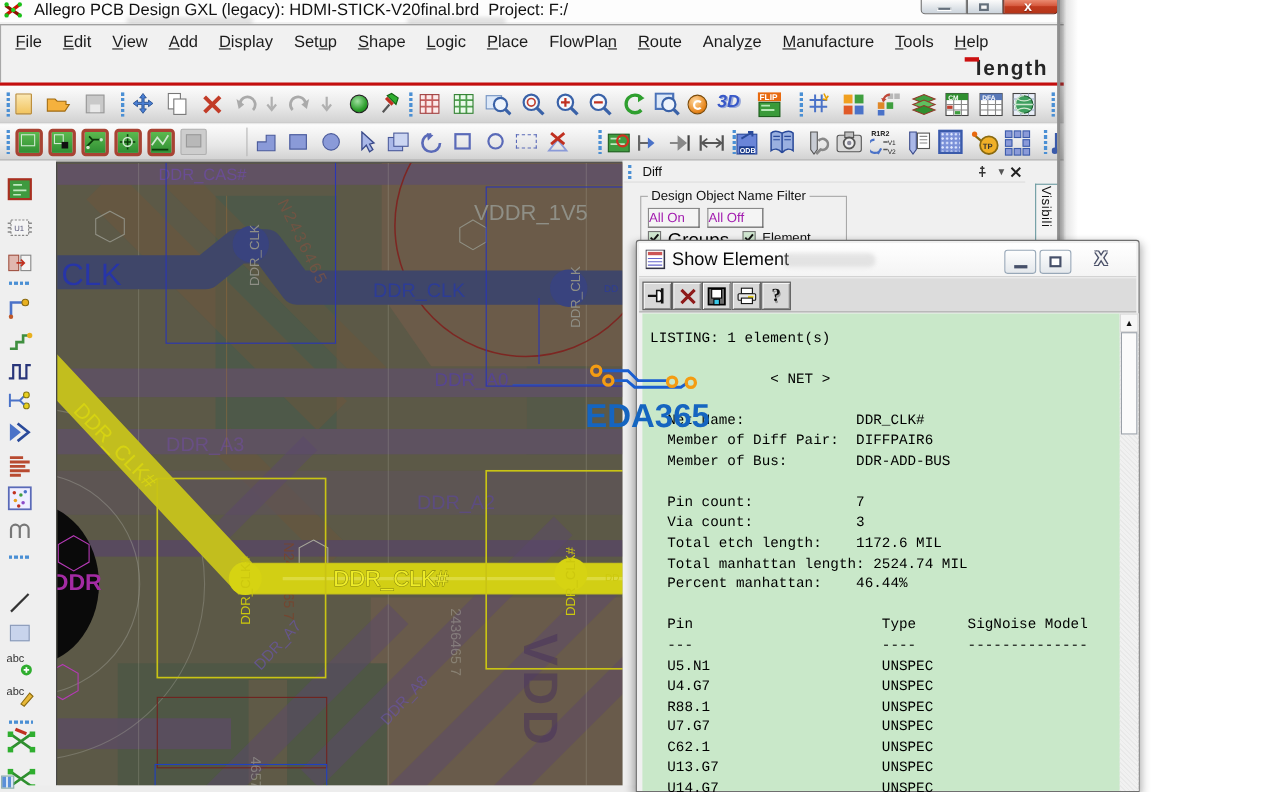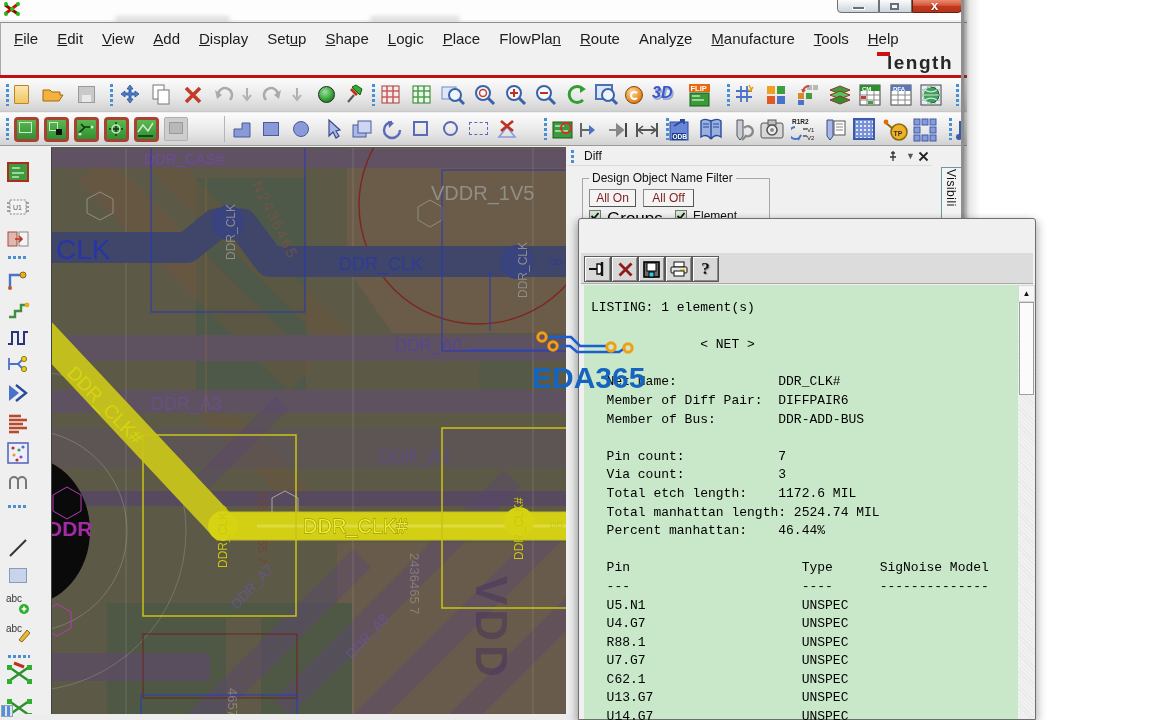--- a/index.html
+++ b/index.html
@@ -22,21 +22,21 @@
 .grip{position:absolute;width:3px;height:22px;background:repeating-linear-gradient(#4a8fd4 0 3px,transparent 3px 5px);}
 
 #sidebar{position:absolute;left:0;top:146px;width:51px;height:568px;background:#efefef;}
 .si{position:absolute;left:5px;width:26px;height:26px;display:flex;align-items:center;justify-content:center;}
 .sgrip{position:absolute;left:8px;width:20px;height:3px;background:repeating-linear-gradient(90deg,#4a8fd4 0 3px,transparent 3px 5px);}
 
 #canvas{position:absolute;left:51px;top:147px;width:515px;height:567px;background:#5c5947;overflow:hidden;border-left:1px solid #444;border-top:1px solid #555;}
 
 #rightarea{position:absolute;left:566px;top:146px;width:401px;height:568px;background:#f0f0f0;}
 #findpanel{position:absolute;left:1px;top:1px;width:365px;height:567px;background:#f0f0f0;}
-.btn3d{position:absolute;background:#f4f4f4;border:1px solid #8a8a8a;border-right-color:#555;border-bottom-color:#555;font-size:12px;color:#7f1d1d;text-align:center;}
+.btn3d{position:absolute;background:#f4f4f4;border:1px solid #8a8a8a;border-right-color:#555;border-bottom-color:#555;font-size:12px;color:#a21caf;}
 .cb{position:absolute;width:12px;height:12px;background:#cfe6cf;border:1px solid #777;font-size:11px;line-height:10px;color:#050;font-weight:bold;text-align:center;}
 #vistab{position:absolute;left:375px;top:21px;width:22px;height:52px;background:#f3f3f3;border-left:1px solid #6a9aa0;border-top:1px solid #6a9aa0;}
 #winborder{position:absolute;left:961px;top:0;width:3px;height:714px;background:#8f8f8f;}
 #winshadow{position:absolute;left:964px;top:0;width:16px;height:716px;background:linear-gradient(90deg,rgba(60,60,60,.45),rgba(120,120,120,.18) 35%,rgba(255,255,255,0));}
 #bottomstrip{position:absolute;left:0;top:714px;width:967px;height:6px;background:#ededed;}
 
 #showel{position:absolute;left:578px;top:218px;width:458px;height:502px;background:#f0f0f0;border:1px solid #6f6f6f;border-radius:3px 3px 0 0;box-shadow:-3px 3px 8px rgba(0,0,0,.25), 3px 3px 8px rgba(0,0,0,.2);}
 #setitle{position:absolute;left:2px;top:2px;width:452px;height:31px;background:linear-gradient(#ffffff,#f4f4f4);border-bottom:1px solid #d0d0d0;}
 #setext{position:absolute;left:30px;top:6px;font-size:16.5px;color:#0a0a0a;}
 #setb{position:absolute;left:2px;top:34px;width:452px;height:31px;background:#dcdcdc;border-bottom:1px solid #aaa;}
@@ -53,20 +53,21 @@
   <div id="titlebar">
     <svg class="abs" style="left:3px;top:1px" width="18" height="16">
       <path d="M2 13 L15 3" stroke="#cc1100" stroke-width="3" fill="none"></path>
       <path d="M2 4 L15 13" stroke="#881100" stroke-width="3" fill="none"></path>
       <circle cx="3" cy="3" r="2" fill="#18c018"></circle>
         <circle cx="15" cy="3" r="2" fill="#18c018"></circle>
       <circle cx="3" cy="13" r="2" fill="#18c018"></circle>
         <circle cx="15" cy="13" r="2" fill="#18c018"></circle>
       <circle cx="9" cy="8" r="2" fill="#20d020"></circle>
     </svg>
+    <div id="titletxt">Allegro PCB Design GXL (legacy): HDMI-STICK-V20final.brd&nbsp; Project: F:/</div>
     <div style="position:absolute;left:837px;top:-1px;width:42px;height:14px;background:linear-gradient(#fbfbfb,#ccd4dc);border:1px solid #707070;border-radius:0 0 0 4px;">
       <div style="position:absolute;left:14px;top:7px;width:13px;height:3px;background:#65707c;border:1px solid #fff;border-top:none;"></div>
     </div>
     <div style="position:absolute;left:879px;top:-1px;width:33px;height:14px;background:linear-gradient(#fbfbfb,#ccd4dc);border:1px solid #707070;">
       <div style="position:absolute;left:10px;top:3px;width:9px;height:7px;border:2px solid #65707c;background:#f8f8f8;"></div>
     </div>
     <div style="position:absolute;left:912px;top:-1px;width:50px;height:14px;background:linear-gradient(#ea8a70 ,#d6583c 45%,#c03a1e 50%,#b53518);border:1px solid #6b1d10;border-radius:0 0 4px 0;">
       <div style="position:absolute;left:18px;top:-2px;color:#fff;font-size:13px;font-weight:bold;text-shadow:0 1px 1px #7a2010;">x</div>
     </div>
     <div style="position:absolute;left:115px;top:16px;width:115px;height:6px;background:#999;opacity:.3;filter:blur(2px);border-radius:3px;"></div>
@@ -575,20 +576,36 @@
     <div id="vistab">
       <div style="position:absolute;left:2px;top:1px;writing-mode:vertical-rl;font-size:12px;color:#111;letter-spacing:.5px;">Visibili</div>
     </div>
   </div>
   <div id="winborder"></div>
   <div id="bottomstrip"></div>
   <div style="position:absolute;left:1px;top:705px;width:12px;height:12px;background:repeating-linear-gradient(90deg,#5a8fd8 0 3px,#d8e4f4 3px 5px);border:1px solid #8aa;"></div>
 </div>
 <div id="winshadow"></div>
 <div id="showel">
+  <div id="setitle">
+    <svg class="abs" style="left:6px;top:6px" width="18" height="18">
+      <rect x="0" y="0" width="17" height="17" fill="#fff" stroke="#334" stroke-width="1.5"></rect>
+      <rect x="2" y="2" width="13" height="3" fill="#c55"></rect>
+      <path d="M2 8 h13 M2 11 h13 M2 14 h13" stroke="#66c" stroke-width="1"></path>
+    </svg>
+    <div id="setext">Show Element</div>
+    <div style="position:absolute;left:130px;top:9px;width:85px;height:13px;background:#bbb;opacity:.35;filter:blur(2px);border-radius:6px;"></div>
+    <div style="position:absolute;left:332px;top:6px;width:29px;height:22px;border:1px solid #98a8b8;border-radius:3px;background:linear-gradient(#fefefe,#e4e8ec);">
+      <div style="position:absolute;left:8px;top:13px;width:12px;height:3px;background:#46506a;"></div>
+    </div>
+    <div style="position:absolute;left:364px;top:6px;width:29px;height:22px;border:1px solid #98a8b8;border-radius:3px;background:linear-gradient(#fefefe,#e4e8ec);">
+      <div style="position:absolute;left:8px;top:5px;width:11px;height:10px;border:2px solid #46506a;background:#fff;"></div>
+    </div>
+    <div style="position:absolute;left:414px;top:4px;font-size:18px;font-weight:bold;color:#f4f4f4;text-shadow:-1px -1px 0 #4a5068,1px -1px 0 #4a5068,-1px 1px 0 #4a5068,1px 1px 0 #4a5068;">X</div>
+  </div>
   <div id="setb">
     <div class="seb" style="left:3px;">
       <svg width="20" height="16">
           <path d="M1 8 h8" stroke="#111" stroke-width="2"></path>
           <path d="M9 3 v10 h3 l2 -2 v-6 l-2 -2 Z" fill="#fff" stroke="#111" stroke-width="1.4"></path>
           <path d="M14 1 v14" stroke="#111" stroke-width="2.4"></path>
         </svg>
     </div>
     <div class="seb" style="left:30px;">
         <svg width="16" height="16">

